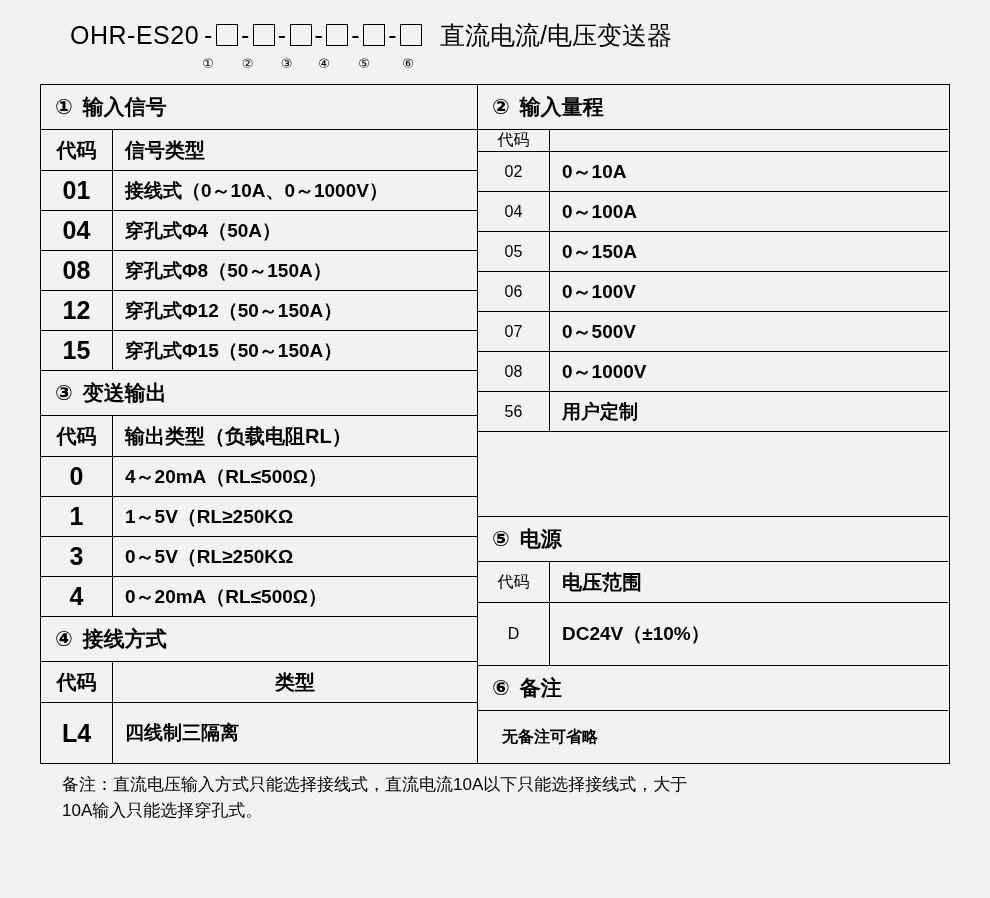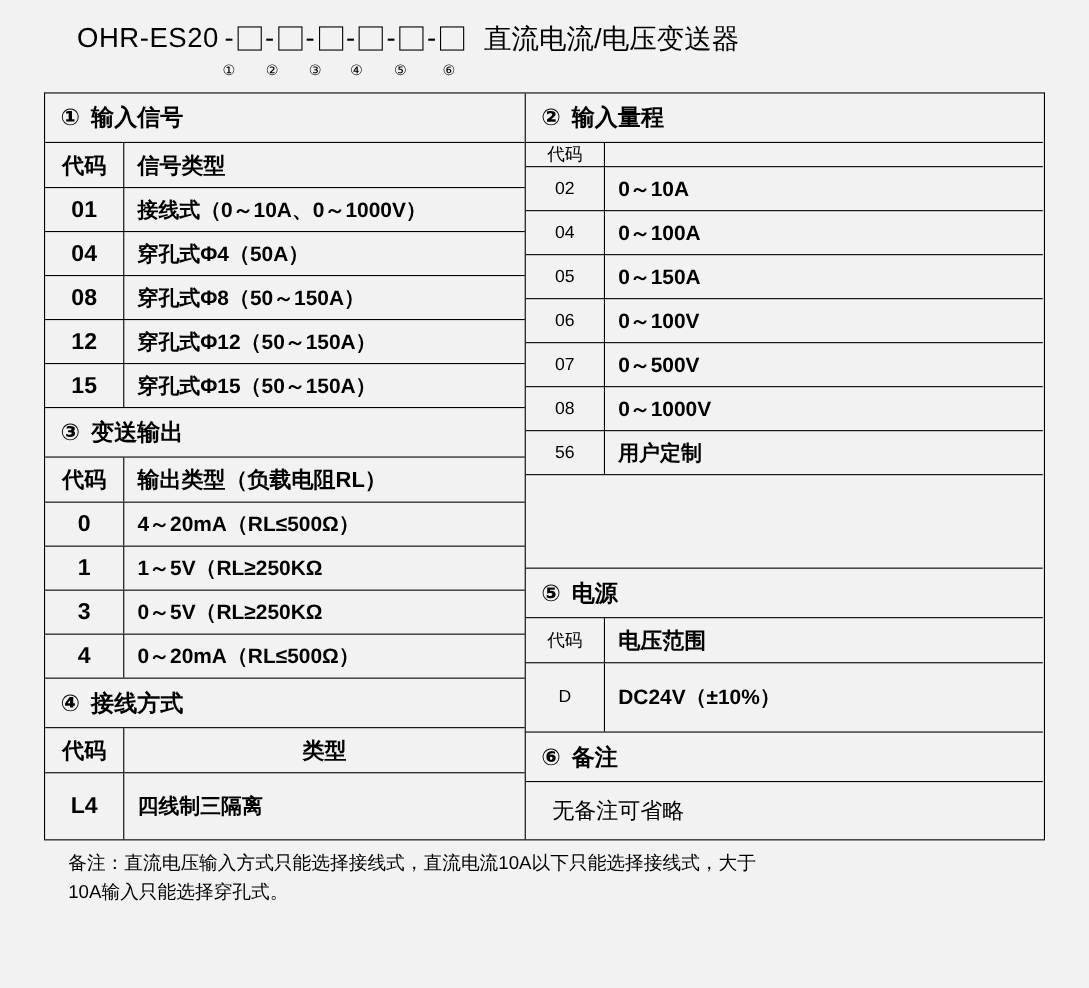--- a/index.html
+++ b/index.html
@@ -122,21 +122,21 @@
   }
   .hdr-row .cell-code, .hdr-row .cell-desc {
     font-size: 20px;
     font-weight: bold;
     height: 40px;
   }
   .hdr-row .cell-desc { justify-content: flex-start; text-align: center; }
   .hdr-center .cell-desc { justify-content: center; padding-left: 0; }
 
   .data-row .cell-code {
-    font-size: 21px;
+    font-size: 25px;
     font-weight: bold;
     height: 39px;
   }
   .data-row .cell-desc {
     font-size: 19px;
     font-weight: bold;
     height: 39px;
   }
 
   .rcell-code {
@@ -150,22 +150,22 @@
     box-sizing: border-box;
   }
 
   .spacer {
     flex: 1 1 auto;
     min-height: 8px;
     border-bottom: 1.5px solid #000;
   }
 
   .note-row {
-    font-size: 20px;
-    font-weight: normal;
+    font-size: 16px;
+    font-weight: bold;
     padding: 12px 0 12px 24px;
     display: flex;
     align-items: center;
     height: 28px;
   }
 
   
   .footer-note {
     width: 908px;
     margin-top: 8px;

